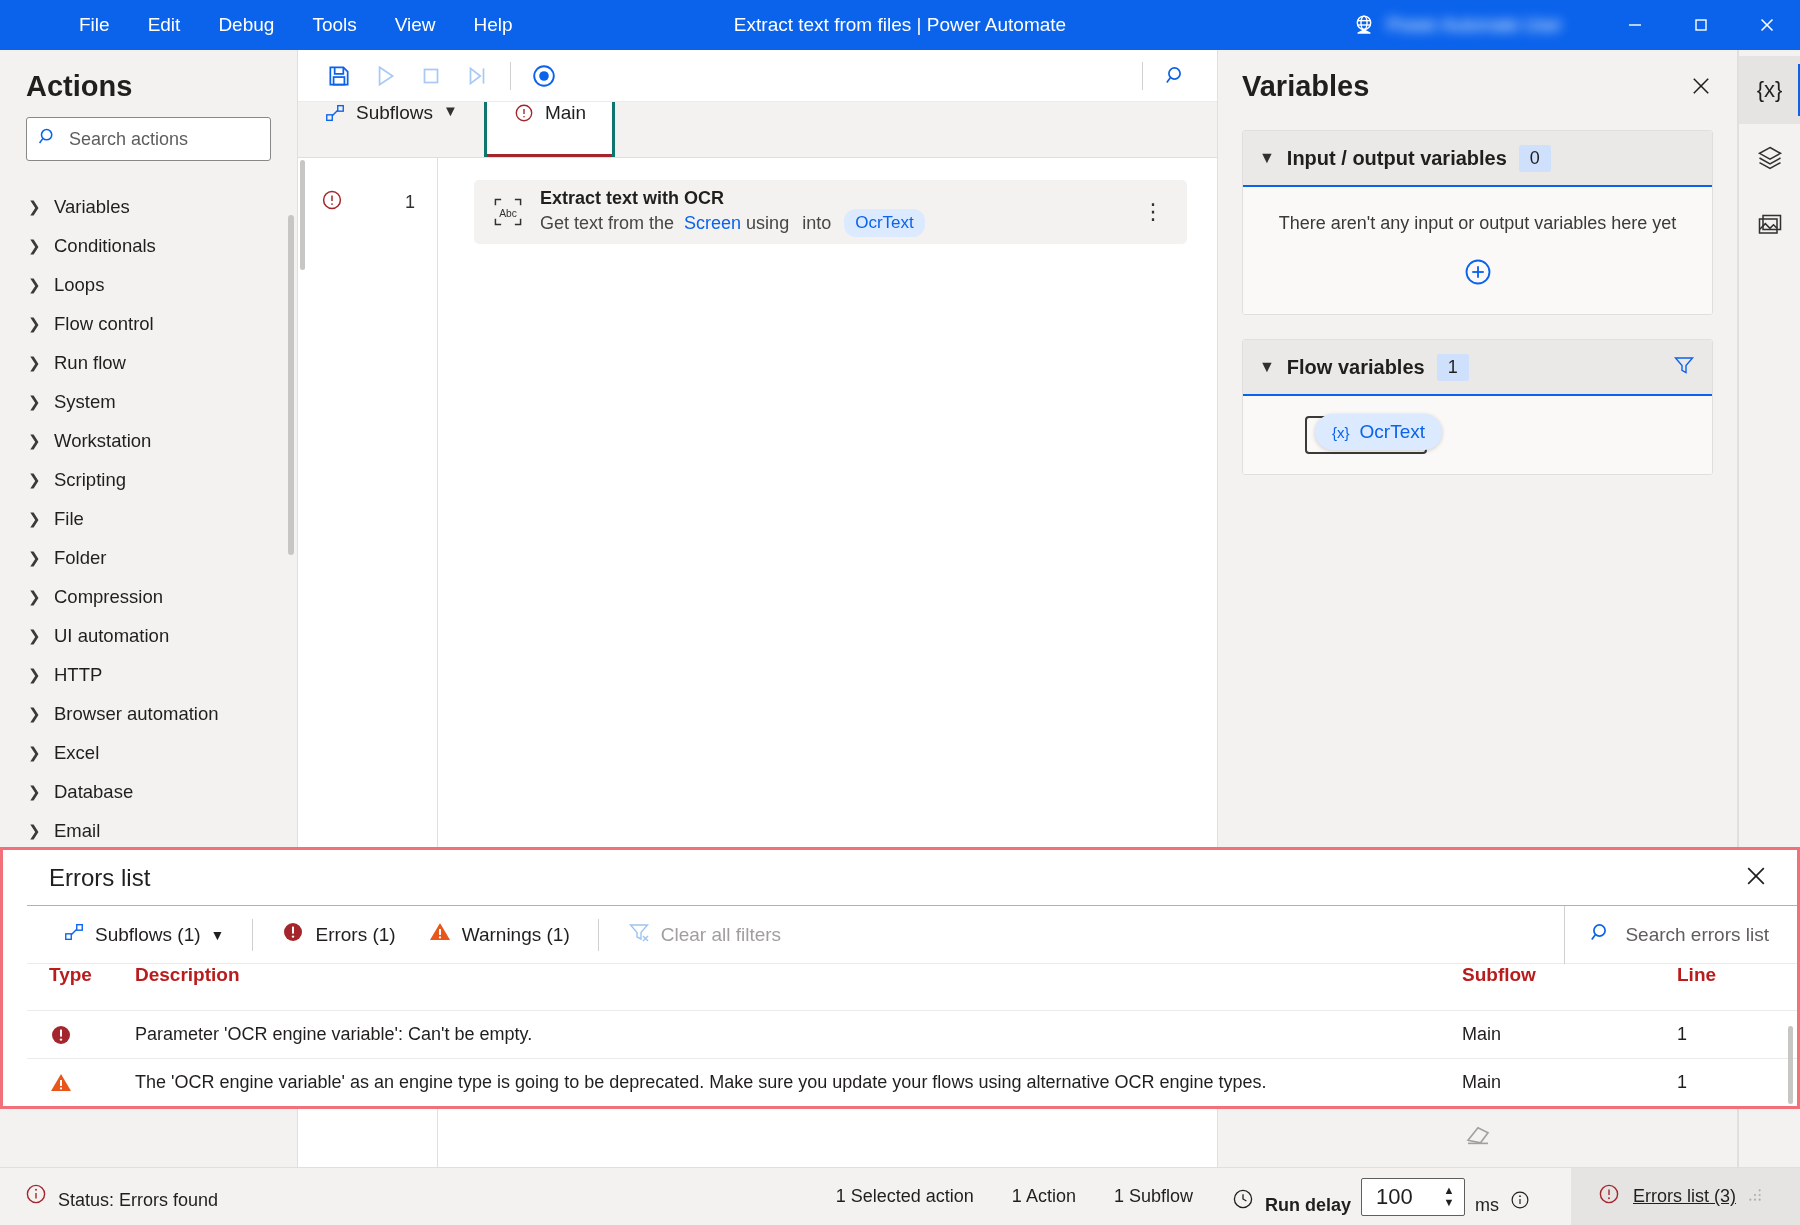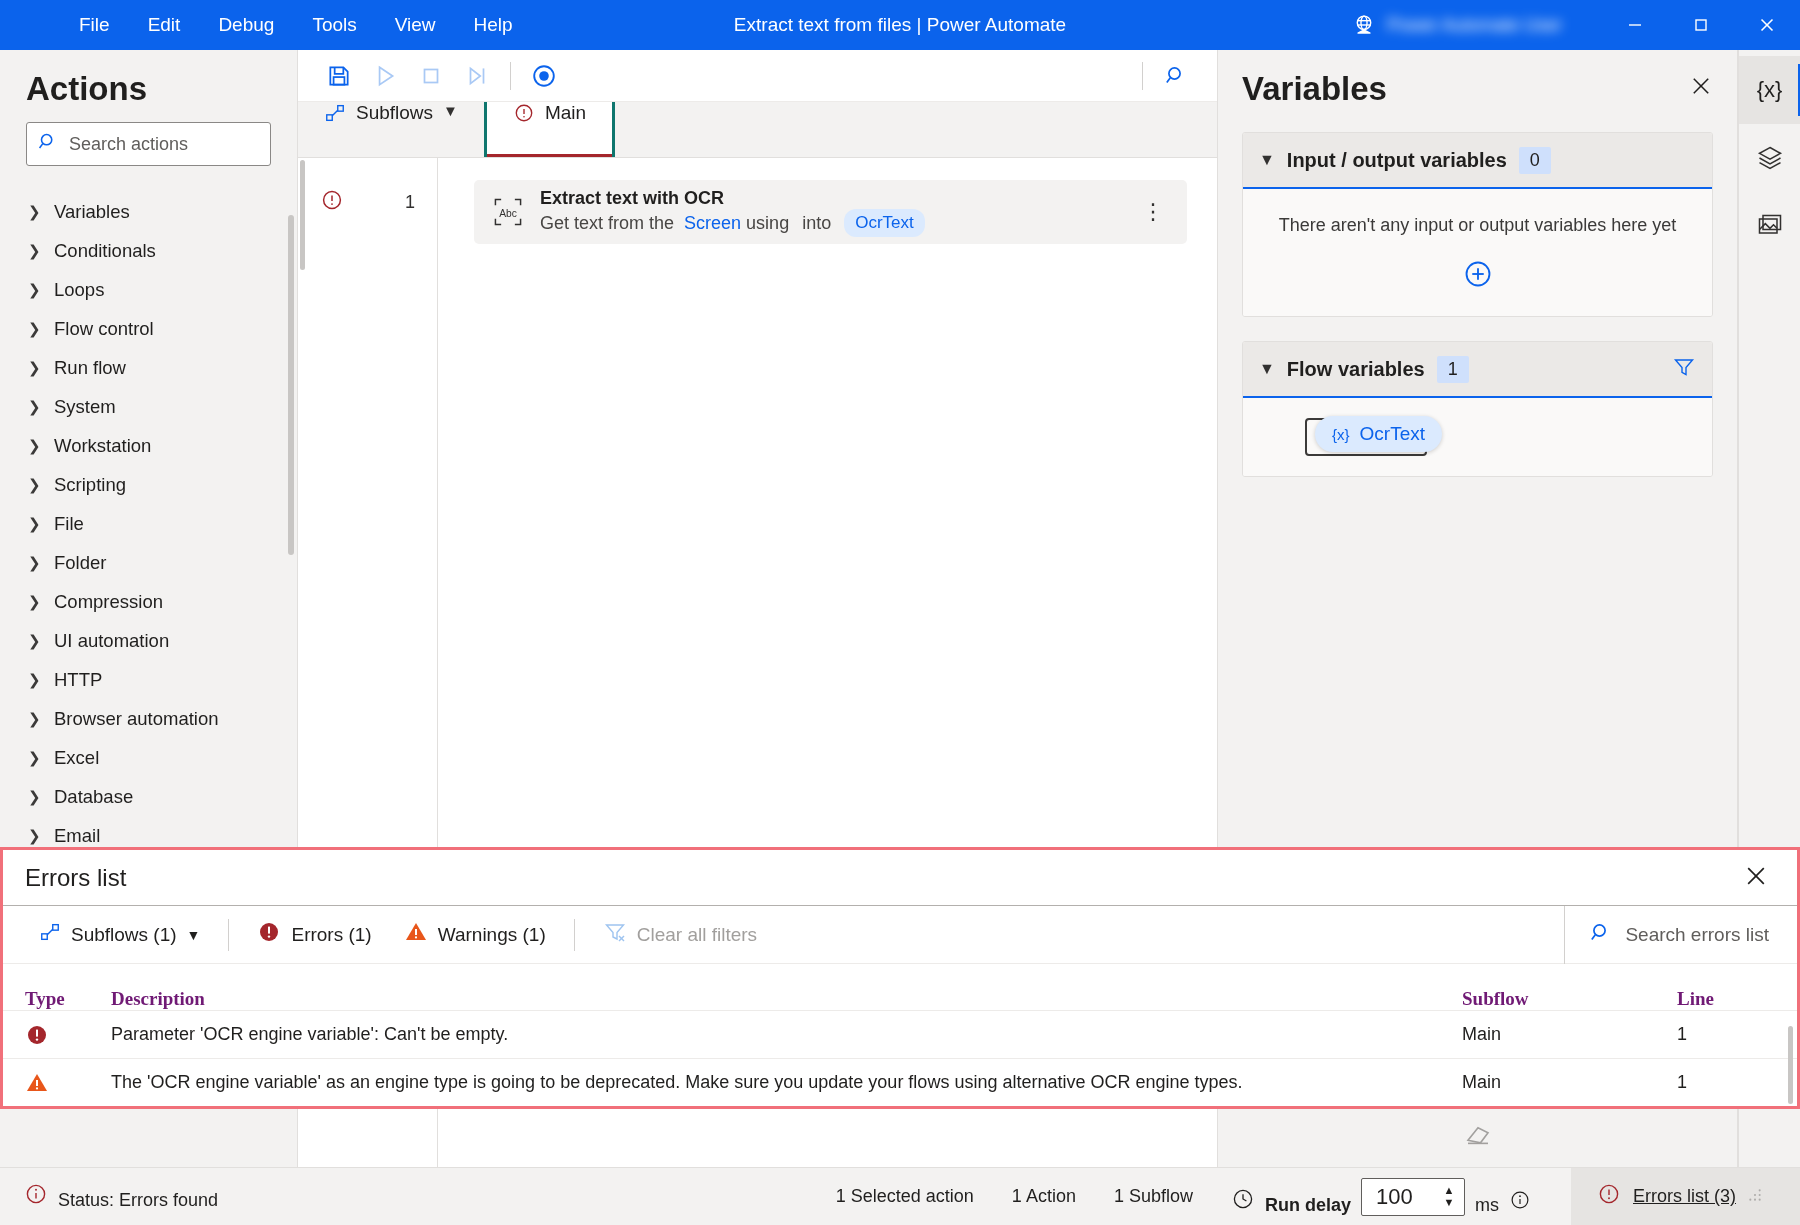--- a/index.html
+++ b/index.html
@@ -57,21 +57,21 @@
 
   
   .actions-pane {
     width: 298px; flex: 0 0 298px;
     background: #f3f2f1;
     display: flex; flex-direction: column;
     border-right: 1px solid #e1dfdd;
     position: relative;
   }
   .pane-title {
-    font-size: 33px; font-weight: 600; color: #201f1e;
+    font-size: 29px; font-weight: 600; color: #201f1e;
     padding: 20px 0 14px 26px;
   }
   .search-box {
     margin: 0 26px 0 26px;
     height: 44px;
     background: #ffffff;
     border: 1px solid #8a8886;
     border-radius: 3px;
     display: flex; align-items: center;
     padding: 0 10px;
@@ -258,20 +258,21 @@
   }
 
   
   .errors-panel {
     position: absolute; left: 0; right: 0; bottom: 58px;
     height: 262px;
     background: #ffffff;
     border: 3px solid #f1707a;
     display: flex; flex-direction: column;
     z-index: 10;
+    padding-left: 24px;
   }
   .err-title-row {
     height: 56px; flex: 0 0 56px;
     display: flex; align-items: center;
     padding: 0 20px 0 22px;
     border-bottom: 1px solid #b3b0ad;
   }
   .err-title { font-size: 24px; color: #201f1e; flex: 1 1 auto; }
   .err-close { padding: 4px 8px; }
   .err-toolbar {
@@ -288,24 +289,23 @@
   .err-tb-item.disabled { color: #a19f9d; justify-content: flex-end; }
   .err-tb-sep { width: 1px; height: 32px; background: #d2d0ce; margin: 0 12px; }
   .err-search {
     margin-left: auto; display: flex; align-items: center;
     gap: 12px; padding: 0 28px 0 24px;
     border-left: 1px solid #d2d0ce; height: 58px;
   }
   .err-search .ph { font-size: 19px; color: #605e5c; }
   .err-table { flex: 1 1 auto; display: flex; flex-direction: column; overflow: hidden; }
   .err-hrow {
-    display: flex; align-items: flex-end; height: 50px;
-    font-size: 19px; font-weight: 600; color: #701a75;
+    display: flex; align-items: flex-start; height: 50px;
+    font-size: 19px; font-weight: 600; color: #b91c1c;
     padding: 0 0 0 22px;
-    font-family: Liberation Serif, serif;
   }
   .err-row {
     display: flex; align-items: center; height: 52px;
     font-size: 18px; color: #201f1e;
     padding: 0 0 0 22px;
     border-top: 1px solid #edebe9;
   }
   .err-row:first-of-type { border-top: none; }
   .c-type { width: 86px; flex: 0 0 86px; display: flex; align-items: center; }
   .c-desc { flex: 1 1 auto; min-width: 0; overflow: hidden; white-space: nowrap; }

